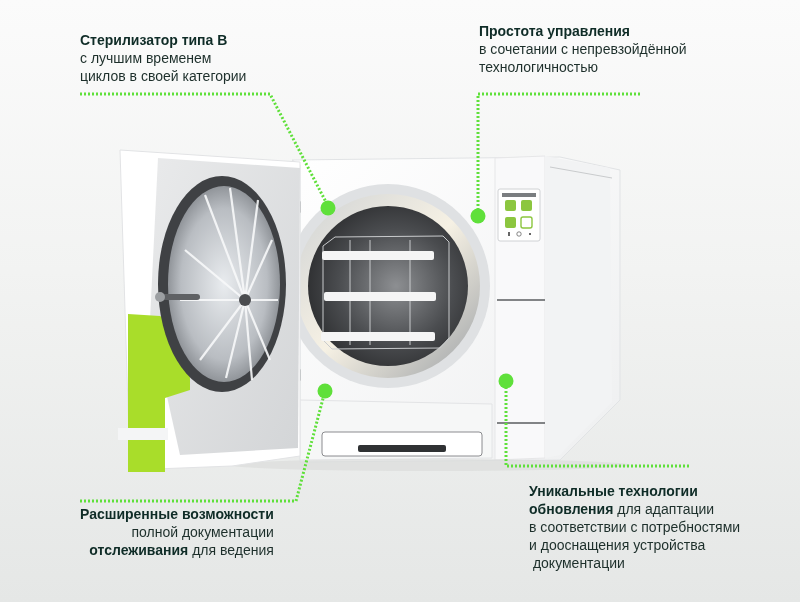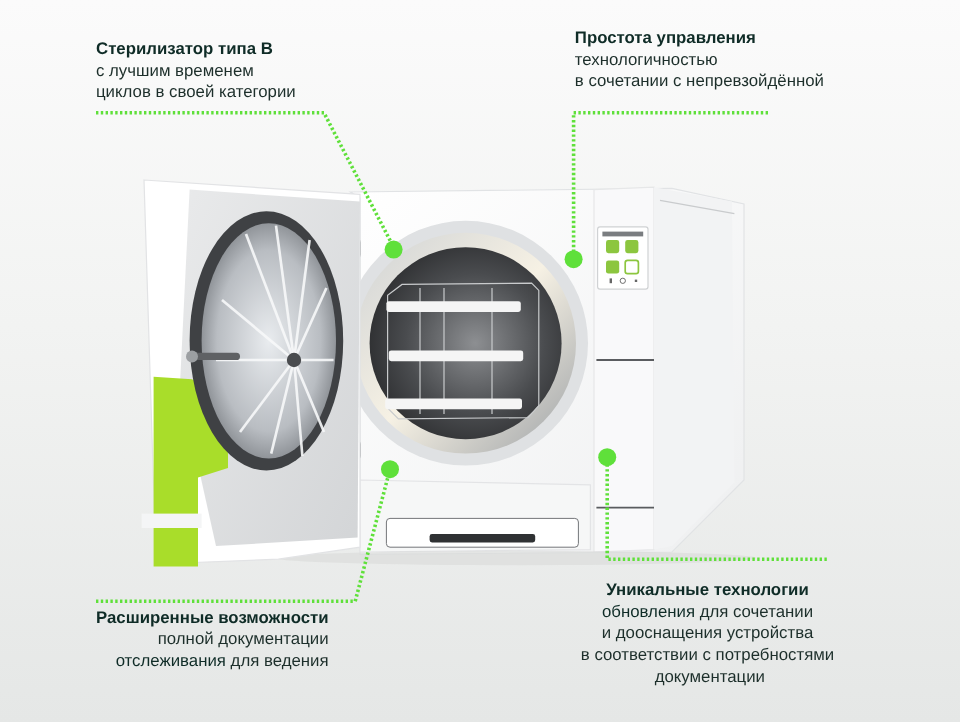--- a/index.html
+++ b/index.html
@@ -3,21 +3,21 @@
 <meta charset="utf-8">
 <style>
   html, body { margin:0; padding:0; }
   body {
     width:800px; height:602px; overflow:hidden; position:relative;
     background: linear-gradient(180deg, #fbfbfb 0%, #f2f3f2 45%, #e5e7e6 100%);
     font-family: "Liberation Sans", "DejaVu Sans", sans-serif;
     color:#17332e;
   }
   .callout { position:absolute; font-size:14px; line-height:18px; color:#1d2f2b; }
-  .callout b { font-weight:400; color:#0f2c27; }
+  .callout b { font-weight:700; color:#0f2c27; }
   .title-line { font-weight:700; color:#0f2c27; display:block; }
   .line { display:block; }
   svg.layer { position:absolute; left:0; top:0; }
 </style>
 </head>
 <body>
 
 <svg class="layer" width="800" height="602" viewBox="0 0 800 602">
   <defs>
     <linearGradient id="bodyG" x1="0" y1="0" x2="1" y2="0">
@@ -148,29 +148,29 @@
 </svg>
 
 <div class="callout" style="left:80px; top:31px;">
   <span class="title-line">Стерилизатор типа B</span>
   <span class="line">с лучшим временем</span>
   <span class="line">циклов в своей категории</span>
 </div>
 
 <div class="callout" style="left:479px; top:22px;">
   <span class="title-line">Простота управления</span>
+  <span class="line">в сочетании с непревзойдённой</span>
   <span class="line">технологичностью</span>
-  <span class="line">в сочетании с непревзойдённой</span>
 </div>
 
 <div class="callout" style="left:80px; top:505px;text-align:right;">
   <span class="title-line">Расширенные возможности</span>
   <span class="line">полной документации</span>
   <span class="line"><b>отслеживания</b><span> для ведения</span></span>
 </div>
 
-<div class="callout" style="left:484px; top:482px;text-align:center;">
+<div class="callout" style="left:529px; top:482px;">
   <span class="title-line">Уникальные технологии</span>
-  <span class="line"><b>обновления</b><span> для сочетании</span></span>
+  <span class="line"><b>обновления</b><span> для адаптации</span></span>
+  <span class="line">в соответствии с потребностями</span>
   <span class="line">и дооснащения устройства</span>
-  <span class="line">в соответствии с потребностями</span>
   <span class="line" style="white-space:pre;"> документации</span>
 </div>
 
 </body></html>

